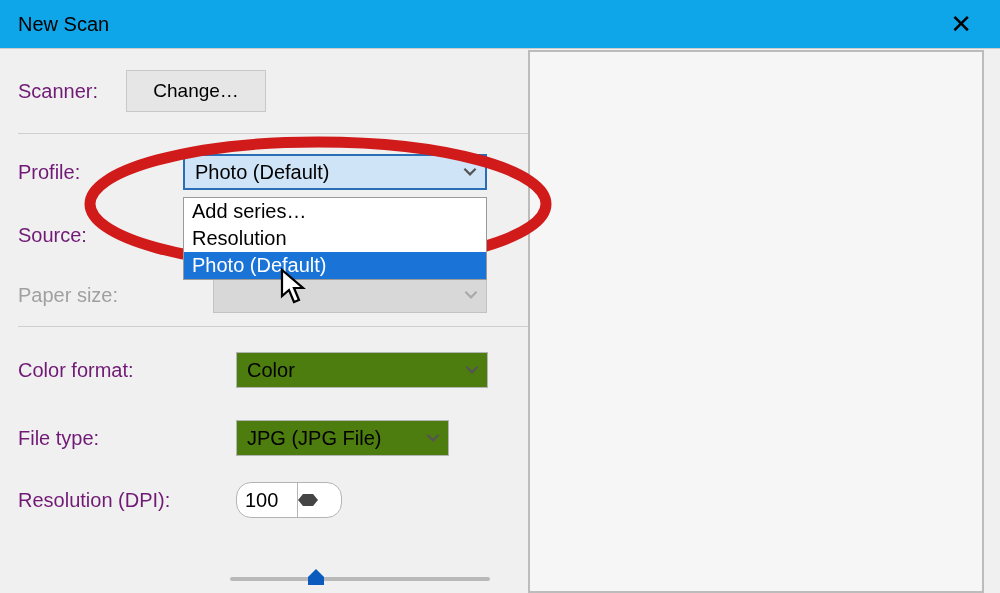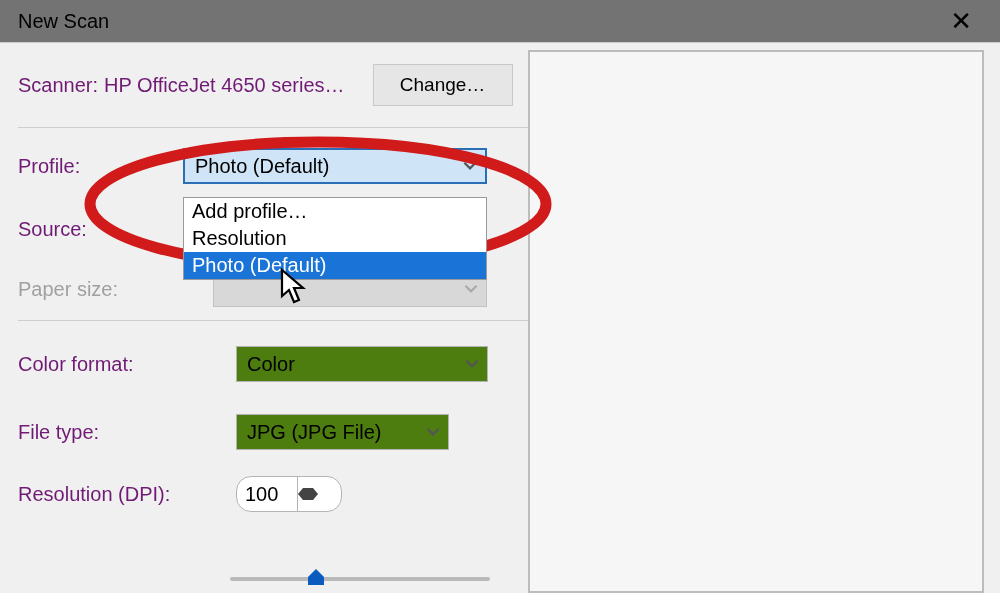--- a/index.html
+++ b/index.html
@@ -1,19 +1,19 @@
 <!DOCTYPE html>
 <html><head>
 <meta charset="utf-8">
 <style>
   * { box-sizing: border-box; font-family: "Segoe UI", Tahoma, sans-serif; }
   html,body { margin:0; padding:0; }
   body { width:1000px; height:593px; background:#f0f0f0; overflow:hidden; position:relative; }
 
-  .titlebar { height:43px; background:#737373; border-bottom:1px solid #ccc; display:flex; align-items:center; justify-content:space-between; padding:0 18px; }
+  .titlebar { height:49px; background:#0ea5e9; border-bottom:1px solid #ccc; display:flex; align-items:center; justify-content:space-between; padding:0 18px; }
   .titlebar .title { font-size:20px; color:#000; }
   .titlebar .close { font-size:26px; font-weight:300; color:#000; padding:4px 10px; cursor:pointer; }
 
   .content { position:relative; padding:0; }
 
   .row { display:flex; align-items:center; padding:0 18px; }
   .row .lbl { font-size:20px; color:#701a75; }
   .disabled-lbl { color:#a0a0a0 !important; }
 
   hr.sep { border:none; border-top:1px solid #cfcfcf; margin:0 18px; }
@@ -54,21 +54,20 @@
 
 <div class="titlebar">
   <span class="title">New Scan</span>
   <span class="close">✕</span>
 </div>
 
 <div class="content">
 
   <div class="row" style="height:84px; gap:6px;">
     <span class="lbl">Scanner:</span>
-    <span class="lbl" style="flex:0 0 auto;">HP OfficeJet 4650 series…</span>
     <button class="change-btn" style="margin-left:22px;">Change…</button>
   </div>
 
   <hr class="sep">
 
   <div class="row" style="height:68px; margin-top:4px;">
     <span class="lbl" style="width:165px;">Profile:</span>
     <div class="combo selected-blue" style="width:304px;">
       <span>Photo (Default)</span>
       <span class="chev">
@@ -132,21 +131,21 @@
         <div>
             <div class="tri down"></div>
           </div>
       </div>
     </div>
   </div>
 
 </div>
 
 <div class="drop">
-  <div class="opt">Add profile…</div>
+  <div class="opt">Add series…</div>
   <div class="opt">Resolution</div>
   <div class="opt hl">Photo (Default)</div>
 </div>
 
 <svg class="annot" width="480" height="150">
   <ellipse cx="240" cy="75" rx="228" ry="62" fill="none" stroke="#d11a1a" stroke-width="11"></ellipse>
 </svg>
 
 <svg class="cursor" width="30" height="40" viewBox="0 0 30 40">
   <path d="M3 2 L3 28 L10 22 L15 34 L20 32 L15 20 L24 20 Z" fill="#fff" stroke="#000" stroke-width="2.2"></path>

